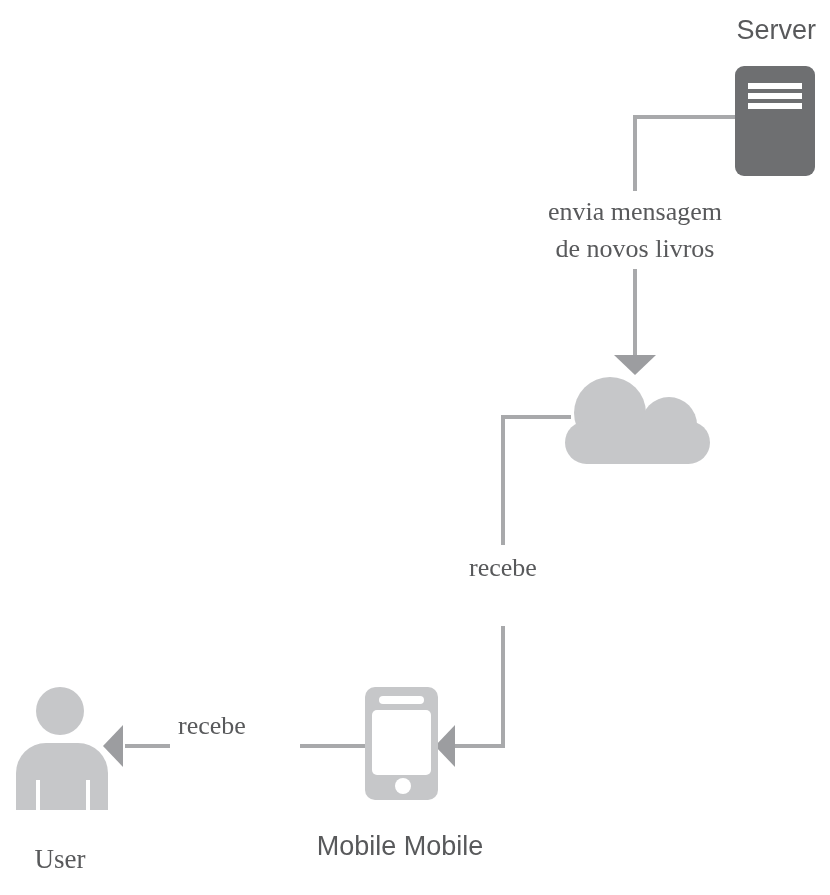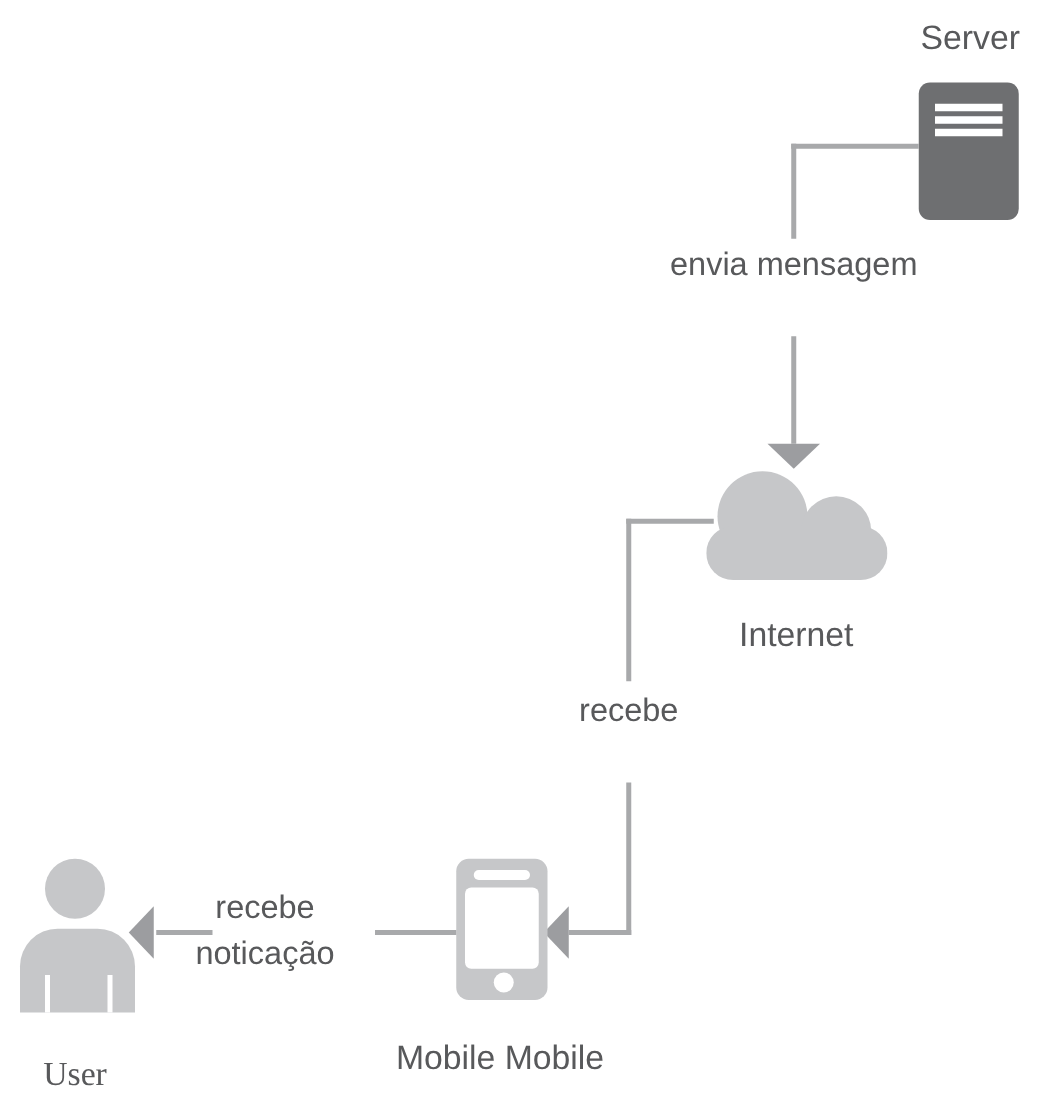--- a/index.html
+++ b/index.html
@@ -24,21 +24,21 @@
 
   .abs { position: absolute; }
 
   
   .node-label, .edge-label {
     color: var(--text);
     text-align: center;
   }
   .node-label { font-size: 27px; line-height: 32px; }
   .edge-label { font-size: 26px; line-height: 37px; }
-  .edge-label span { display: block; }
+  .edge-label span { display: block; font-family: Liberation Serif, serif; }
 
   #server-label   { left: 656px; top: 14px;  width: 160px; text-align: right; }
   #internet-label { left: 547px; top: 492px; width: 180px; }
   #mobile-label   { left: 300px; top: 830px; width: 200px; }
   #user-label     { left: 0px;   top: 843px; width: 120px; font-family: Liberation Serif, serif; }
 
   #edge1-label { left: 495px; top: 193px; width: 280px; }
   #edge2-label { left: 403px; top: 549px; width: 200px; line-height: 38px; }
   #edge3-label { left: 127px; top: 707px; width: 170px; }
 
@@ -134,53 +134,52 @@
   <div class="abs" id="server-icon">
     <div class="stripe s1"></div>
     <div class="stripe s2"></div>
     <div class="stripe s3"></div>
   </div>
 
   <div class="abs line" id="line-server-h"></div>
   <div class="abs line" id="line-server-v1"></div>
   <div class="abs edge-label" id="edge1-label">
     <span>envia mensagem</span>
+    <span>de novos livros</span>
   </div>
   <div class="abs line" id="line-server-v2"></div>
   <div class="abs arrow-down" id="arrow-to-cloud"></div>
 
   <div class="abs" id="cloud-icon">
     <svg width="145" height="90" viewBox="0 0 145 90" xmlns="http://www.w3.org/2000/svg">
       <circle cx="45" cy="38" r="36" fill="#c6c7c9"></circle>
       <circle cx="104" cy="50" r="28" fill="#c6c7c9"></circle>
       <rect x="0" y="46" width="145" height="43" rx="21.5" fill="#c6c7c9"></rect>
     </svg>
   </div>
-  <div class="abs node-label" id="internet-label">Internet</div>
 
   <div class="abs line" id="line-cloud-h"></div>
   <div class="abs line" id="line-cloud-v1"></div>
   <div class="abs edge-label" id="edge2-label">
     <span>recebe</span>
   </div>
   <div class="abs line" id="line-cloud-v2"></div>
   <div class="abs line" id="line-phone-h"></div>
   <div class="abs arrow-left" id="arrow-to-phone"></div>
 
   <div class="abs" id="phone-icon">
     <div class="speaker"></div>
     <div class="screen"></div>
     <div class="home-button"></div>
   </div>
   <div class="abs node-label" id="mobile-label">Mobile Mobile</div>
 
   <div class="abs line" id="line-phone-left-h"></div>
   <div class="abs edge-label" id="edge3-label">
     <span>recebe</span>
-    <span>noticação</span>
   </div>
   <div class="abs line" id="line-user-h"></div>
   <div class="abs arrow-left" id="arrow-to-user"></div>
 
   <div class="abs" id="user-icon">
     <div class="head"></div>
     <div class="torso"></div>
     <div class="notch notch-left"></div>
     <div class="notch notch-right"></div>
   </div>

